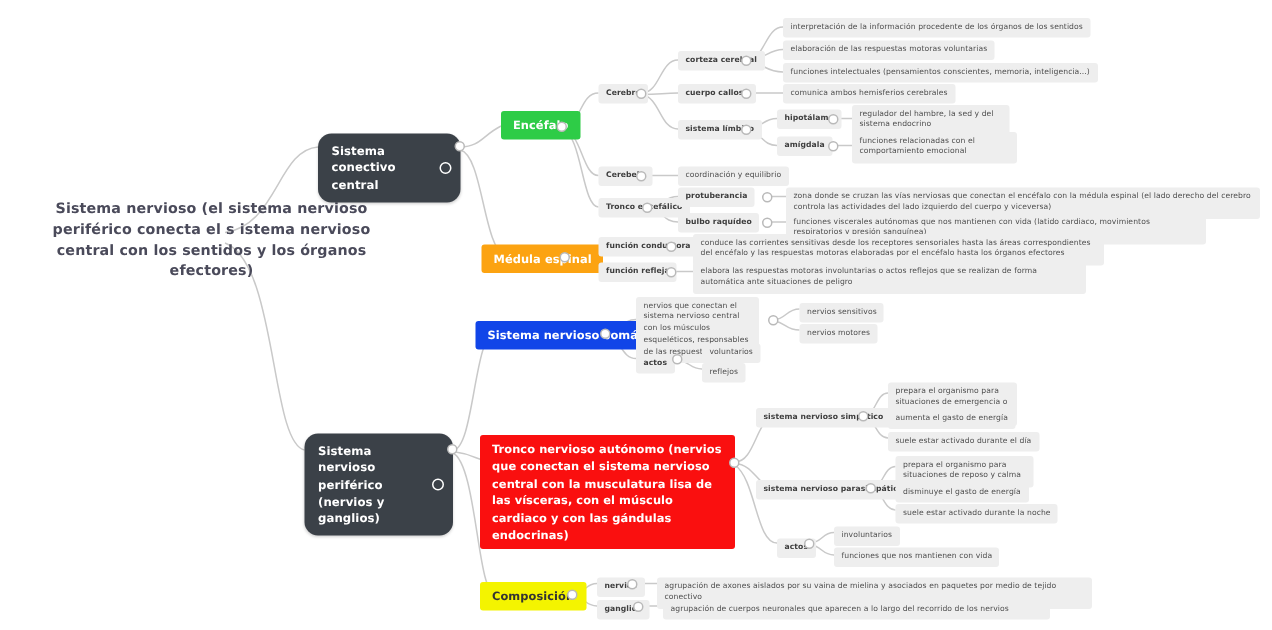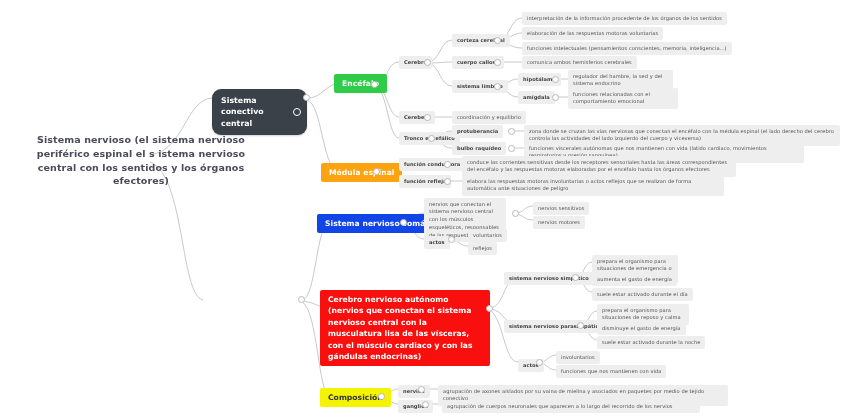--- a/index.html
+++ b/index.html
@@ -136,28 +136,32 @@
       <path d="M540,362 C548,362 548,355 556,355"></path>
       <path d="M540,363 C548,364 548,370 556,370"></path>
 
       <path d="M382,396 C390,396 390,389 398,389"></path>
       <path d="M382,397 C390,398 390,404 398,404"></path>
       <path d="M422,389 L438,389"></path>
       <path d="M426,404 L442,404"></path>
     </g>
   </svg>
 
-  <div class="node root" style="left:16px;top:133px;">Sistema nervioso (el sistema nervioso periférico espinal el s istema nervioso central con los sentidos y los órganos  efectores)</div>
+  <div class="node root" style="left:16px;top:133px;">Sistema nervioso (el sistema nervioso periférico conecta el s istema nervioso central con los sentidos y los órganos  efectores)</div>
 
   <div class="node pill" style="left:212px;top:89px;width:95px;">
     <span>Sistema conectivo central</span>
     <span class="knob"></span>
   </div>
   <div class="nub" style="left:303px;top:94px;"></div>
 
+  <div class="node pill" style="left:203px;top:289px;width:99px;">
+    <span>Sistema nervioso periférico (nervios y ganglios)</span>
+    <span class="knob"></span>
+  </div>
   <div class="nub" style="left:298px;top:296px;"></div>
 
   <div class="node cbox green" style="left:334px;top:74px;">Encéfalo</div>
   <div class="nub" style="left:371px;top:81px;"></div>
 
   <div class="node chip b" style="left:399px;top:56px;">Cerebro</div>
   <div class="nub" style="left:424px;top:59px;"></div>
 
   <div class="node chip b" style="left:452px;top:34px;">corteza cerebral</div>
   <div class="nub" style="left:494px;top:37px;"></div>
@@ -205,21 +209,21 @@
   <div class="nub" style="left:400px;top:219px;"></div>
   <div class="node chip" style="left:424px;top:198px;width:82px;">nervios que conectan el sistema nervioso central con los músculos esqueléticos, responsables de las respuestas motoras</div>
   <div class="nub" style="left:512px;top:210px;"></div>
   <div class="node chip" style="left:533px;top:202px;">nervios sensitivos</div>
   <div class="node chip" style="left:533px;top:216px;">nervios motores</div>
   <div class="node chip b" style="left:424px;top:236px;">actos</div>
   <div class="nub" style="left:448px;top:236px;"></div>
   <div class="node chip" style="left:468px;top:229px;">voluntarios</div>
   <div class="node chip" style="left:468px;top:242px;">reflejos</div>
 
-  <div class="node cbox red" style="left:320px;top:290px;width:170px;">Cerebro nervioso autónomo (nervios que conectan el sistema nervioso central con la musculatura lisa de las vísceras, con el músculo cardiaco y con las gándulas endocrinas)</div>
+  <div class="node cbox red" style="left:320px;top:290px;width:170px;">Tronco nervioso autónomo (nervios que conectan el sistema nervioso central con la musculatura lisa de las vísceras, con el músculo cardiaco y con las gándulas endocrinas)</div>
   <div class="nub" style="left:486px;top:305px;"></div>
 
   <div class="node chip b" style="left:504px;top:272px;">sistema nervioso simpático</div>
   <div class="nub" style="left:572px;top:274px;"></div>
   <div class="node chip" style="left:592px;top:255px;width:86px;">prepara el organismo para situaciones de emergencia o tensión</div>
   <div class="node chip" style="left:592px;top:273px;">aumenta el gasto de energía</div>
   <div class="node chip" style="left:592px;top:288px;">suele estar activado durante el día</div>
 
   <div class="node chip b" style="left:504px;top:320px;">sistema nervioso parasimpático</div>
   <div class="nub" style="left:577px;top:322px;"></div>

